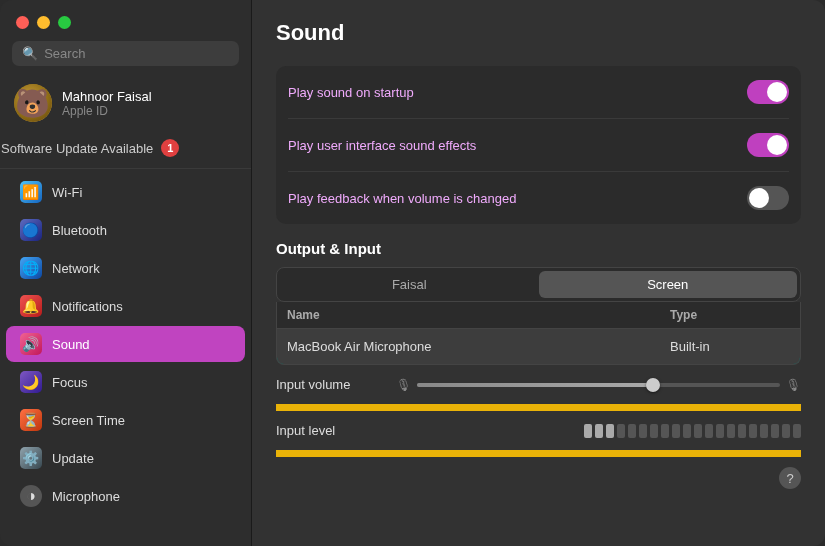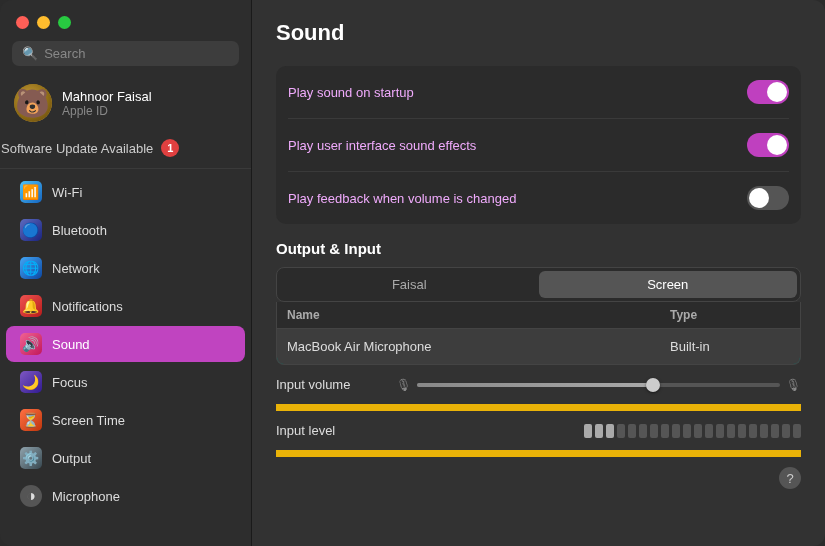--- a/index.html
+++ b/index.html
@@ -436,21 +436,21 @@
   <div class="sidebar-item">
     <div class="sidebar-icon icon-focus">🌙</div>
     <span>Focus</span>
   </div>
   <div class="sidebar-item">
     <div class="sidebar-icon icon-screentime">⏳</div>
     <span>Screen Time</span>
   </div>
   <div class="sidebar-item">
     <div class="sidebar-icon icon-general">⚙️</div>
-    <span>Output</span>
+    <span>Update</span>
   </div>
   <div class="sidebar-item">
     <div class="sidebar-icon icon-appearance" style="font-size:16px;">◑</div>
     <span>Microphone</span>
   </div>
 </div>
 
 <div class="main">
   <h1 class="page-title">Sound</h1>
 

